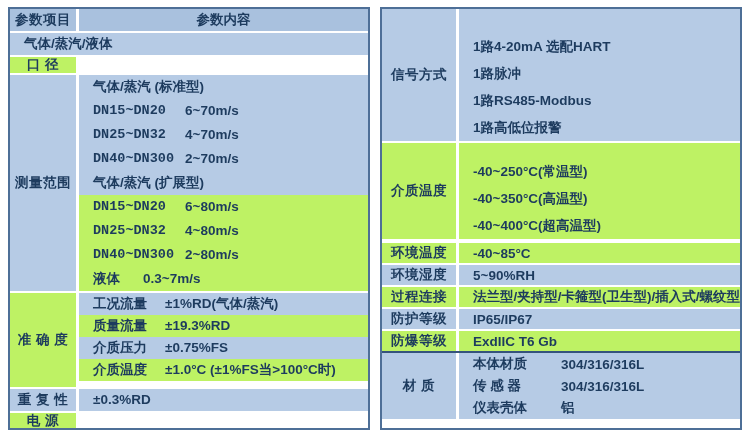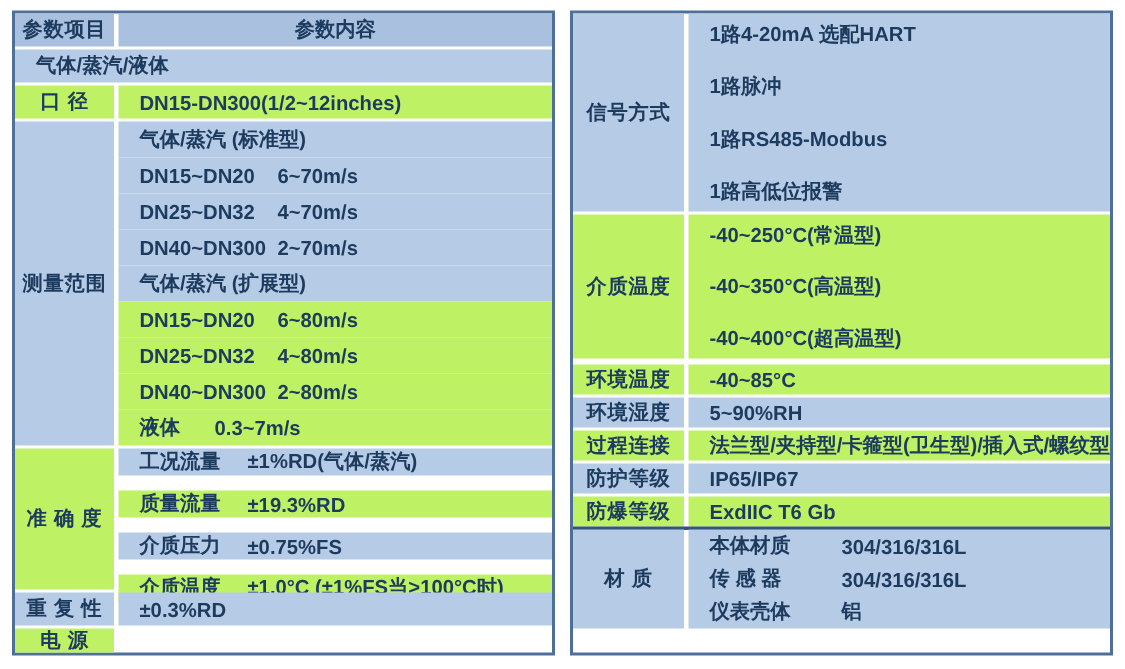--- a/index.html
+++ b/index.html
@@ -22,22 +22,22 @@
   .spec-table.right { width:364px; }
 
   .trow { display:flex; column-gap:3px; }
   .lbl {
     flex:none; display:flex; align-items:center; justify-content:center;
     text-align:center; letter-spacing:0.5px; line-height:1.15;
   }
   .left  .lbl { width:66px; }
   .right .lbl { width:74px; }
   .cnt { flex:1; display:flex; flex-direction:column; }
-  .cnt.gapped { row-gap:10px; }
-  .cnt.vcenter { justify-content:space-between; }
+  .cnt.gapped { row-gap:0; }
+  .cnt.vcenter { justify-content:flex-end; }
 
   .line { display:flex; align-items:center; padding-left:14px; white-space:nowrap; }
   .left  .line        { height:22px; }
   .left  .mr .line    { height:24px; }   
   .right .line        { height:20px; }
   .right .sig .line   { height:27px; }
   .right .mt  .line   { height:27px; }
   .right .mat .line   { height:22px; }
 
   .h-sig { height:132px; }
@@ -45,21 +45,21 @@
   .h-mat { height:66px;  }
   .h-acc { height:94px;  }
 
   .bg-h { background:#a9c1de; }
   .bg-m { background:#b6cbe5; }
   .bg-l { background:#bef264; }
 
   .hdr .line { justify-content:center; padding-left:0; }
 
   .c1 { display:inline-block; }
-  .w-dn     .c1 { min-width:92px; }
+  .w-dn     .c1 { min-width:92px;font-family:Liberation Mono, monospace; }
   .w-liquid .c1 { min-width:50px; }
   .w-acc    .c1 { min-width:72px; }
   .w-mat    .c1 { min-width:88px; }
 
   
   .seam-top { box-shadow:0 -2px 0 0 #35537c; }
 </style>
 </head>
 <body>
 
@@ -75,23 +75,20 @@
     </div>
 
     <div class="trow">
       <div class="cnt">
         <div class="line bg-m">气体/蒸汽/液体</div>
       </div>
     </div>
 
     <div class="trow">
       <div class="lbl bg-l">口 径</div>
-      <div class="cnt">
-        <div class="line bg-l">DN15-DN300(1/2~12inches)</div>
-      </div>
     </div>
 
     <div class="trow">
       <div class="lbl bg-m">测量范围</div>
       <div class="cnt mr">
         <div class="line bg-m">气体/蒸汽 (标准型)</div>
         <div class="line bg-m w-dn">
           <span class="c1">DN15~DN20</span>
           <span>6~70m/s</span>
         </div>

